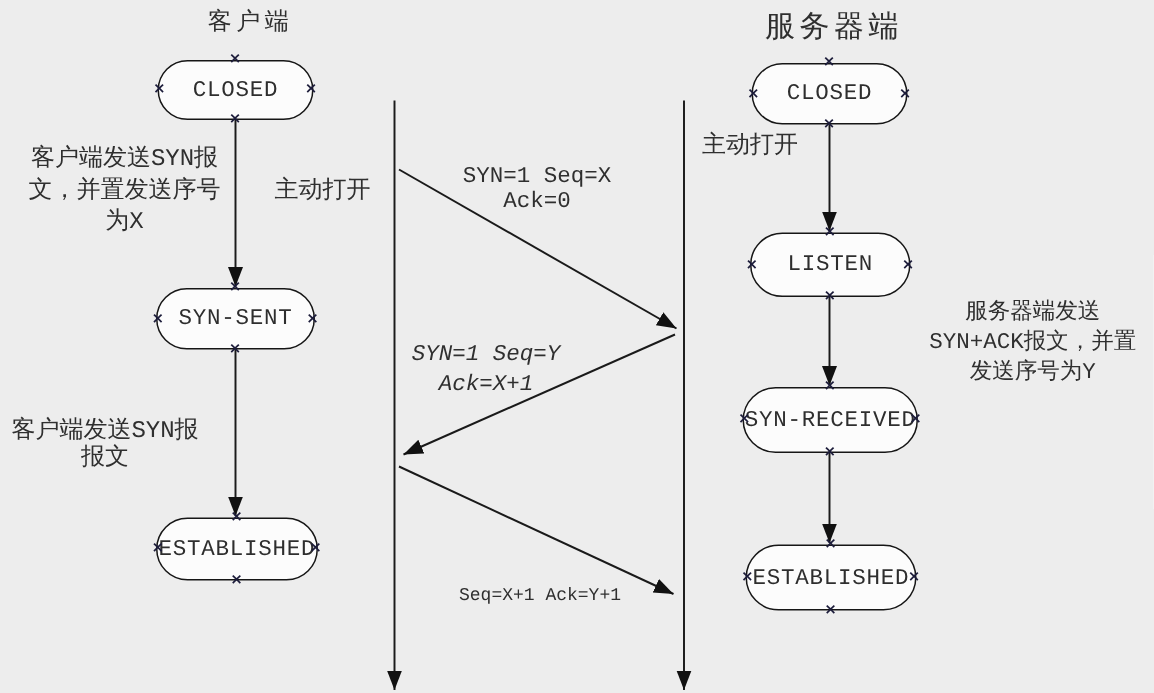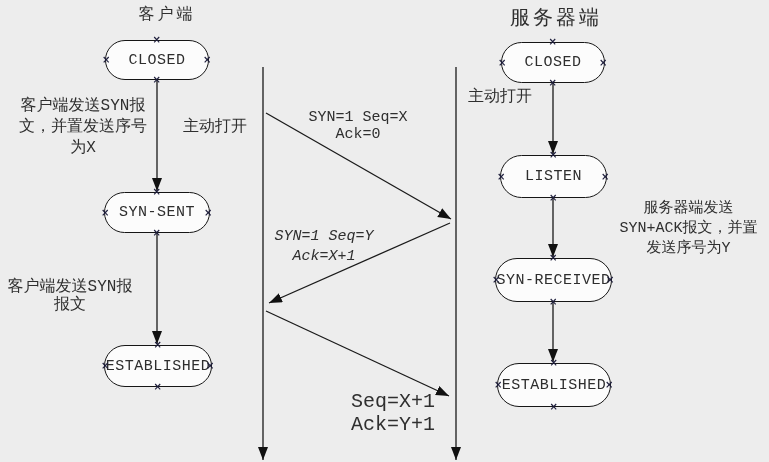--- a/index.html
+++ b/index.html
@@ -38,21 +38,21 @@
   .lbl { position:absolute; white-space:pre-line; text-align:center; }
   #client-title  { left:121px; top:4px;  width:92px; font-size:16px; letter-spacing:3px; }
   #server-title  { left:508px; top:4px;  width:96px; font-size:20px; letter-spacing:3px;font-family:Liberation Serif, serif; }
   #note-send-syn { left:0px;   top:96px; width:166px; font-size:16px; line-height:21px; }
   #note-active-open  { left:178px; top:88px; width:74px; font-size:16px;margin-top:28px; }
   #note-passive-open { left:460px; top:86px; width:80px; font-size:16px; }
   #note-send-ack { left:6px;   top:278px; width:128px; font-size:16px; line-height:18px; }
   #note-send-synack { left:608px; top:199px; width:161px; font-size:15px; line-height:20px;text-align:center; }
   #msg-syn    { left:282px; top:94px;  width:152px; font-size:15px;margin-top:15px; }
   #msg-synack { left:268px; top:227px; width:112px; font-size:15px; line-height:20px;font-style:italic; }
-  #msg-ack    { left:289px; top:390px; width:142px; font-size:20px;margin-left:33px; }
+  #msg-ack    { left:289px; top:390px; width:142px; font-size:12px; }
 </style>
 </head>
 <body>
 
 <div class="stage">
 
   <svg class="wires" viewBox="0 0 769 462" xmlns="http://www.w3.org/2000/svg">
     <defs>
       <marker id="arrow" markerUnits="userSpaceOnUse" markerWidth="15" markerHeight="12" refX="13" refY="5" orient="auto">
         <path d="M0,0 L13,5 L0,10 z" style="fill:#111;stroke:none"></path>

